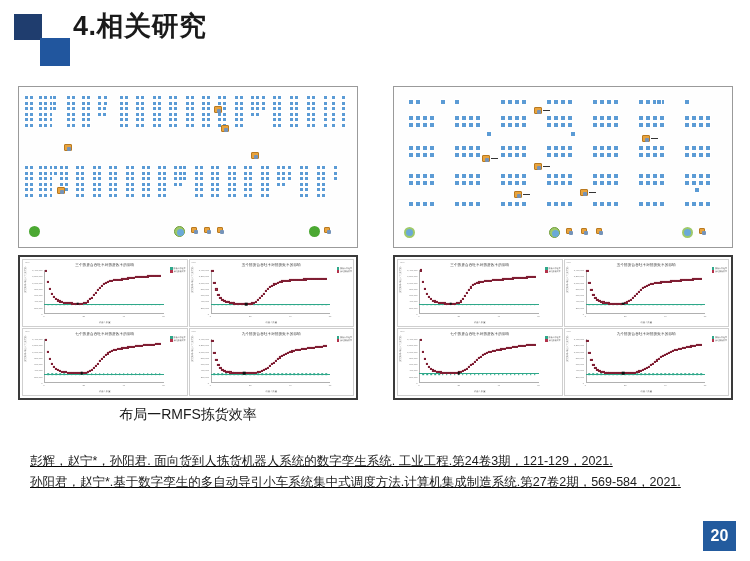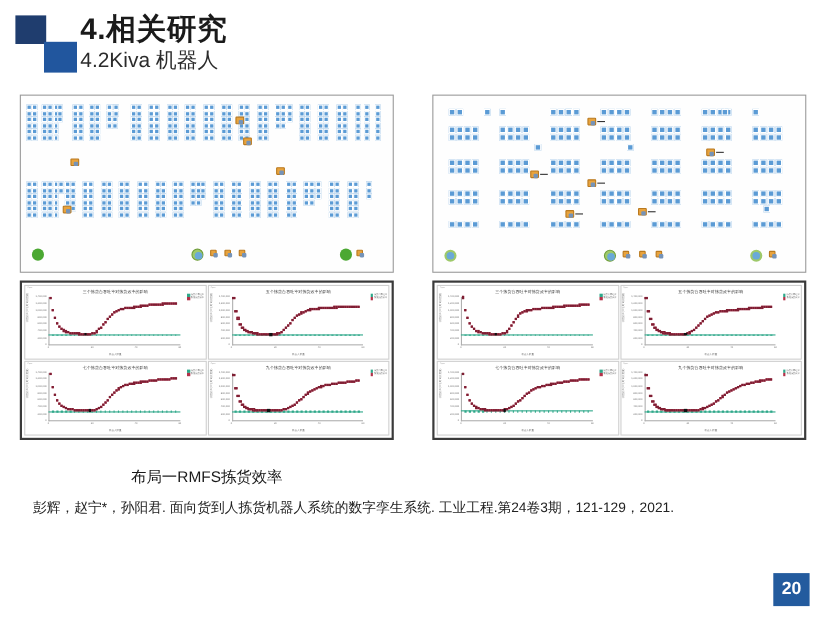--- a/index.html
+++ b/index.html
@@ -126,25 +126,25 @@
   .legend .row { display:flex; align-items:center; gap:1px; white-space:nowrap; }
   .legend .swatch { width:2.2px; height:2.2px; display:inline-block; }
   .legend .sw-g { background:#2fa88a; }
   .legend .sw-r { background:#b3324a; }
 
   
   .caption {
     position:absolute; text-align:center;
     font-size:14px; color:#1a1a1a; width:340px;
   }
-  .cap-left  { left:18px;  top:406px;margin-top:19px; }
+  .cap-left  { left:18px;  top:406px; }
   .cap-right { left:393px; top:406px; }
 
   
-  .refs { position:absolute; left:30px; top:452px; width:690px; }
+  .refs { position:absolute; left:30px; top:452px; width:690px;text-decoration:underline; }
   .ref {
     font-size:12.5px; color:#222; line-height:1.55;
     text-align:justify;
   }
   .ref + .ref { margin-top:2px; }
 
   
   .pageno {
     position:absolute; right:14px; bottom:10px;
     width:33px; height:30px; background:#235b9e;
@@ -155,21 +155,20 @@
 </head>
 <body>
 
 <div class="slide">
 
   <div class="logo">
     <div class="sq sq-a"></div>
     <div class="sq sq-b"></div>
   </div>
   <div class="title-main">4.相关研究</div>
-  <div class="title-sub">4.2Kiva 机器人</div>
 
   <div class="wh wh-left">
       <div class="shelf" style="left: 5px; top: 8px; width: 4.7px; height: 5px;"></div>
       <div class="shelf" style="left: 5px; top: 13.6px; width: 4.7px; height: 5px;"></div>
       <div class="shelf" style="left: 5px; top: 19.2px; width: 4.7px; height: 5px;"></div>
       <div class="shelf" style="left: 5px; top: 24.8px; width: 4.7px; height: 5px;"></div>
       <div class="shelf" style="left: 5px; top: 30.4px; width: 4.7px; height: 5px;"></div>
       <div class="shelf" style="left: 5px; top: 36px; width: 4.7px; height: 5px;"></div>
       <div class="shelf" style="left: 10.3px; top: 8px; width: 4.7px; height: 5px;"></div>
       <div class="shelf" style="left: 10.3px; top: 13.6px; width: 4.7px; height: 5px;"></div>
@@ -1846,16 +1845,17 @@
             <span>系统拣货效率</span>
           </div>
         </div>
       </div>
     </div>
 
   <div class="caption cap-left">布局一RMFS拣货效率</div>
 
   <div class="refs" id="refs">
       <div class="ref">彭辉，赵宁*，孙阳君. 面向货到人拣货机器人系统的数字孪生系统. 工业工程.第24卷3期，121-129，2021.</div>
+      <div class="ref">孙阳君，赵宁*.基于数字孪生的多自动导引小车系统集中式调度方法.计算机集成制造系统.第27卷2期，569-584，2021.</div>
     </div>
 
   <div class="pageno">20</div>
 </div>
 
 </body></html>

